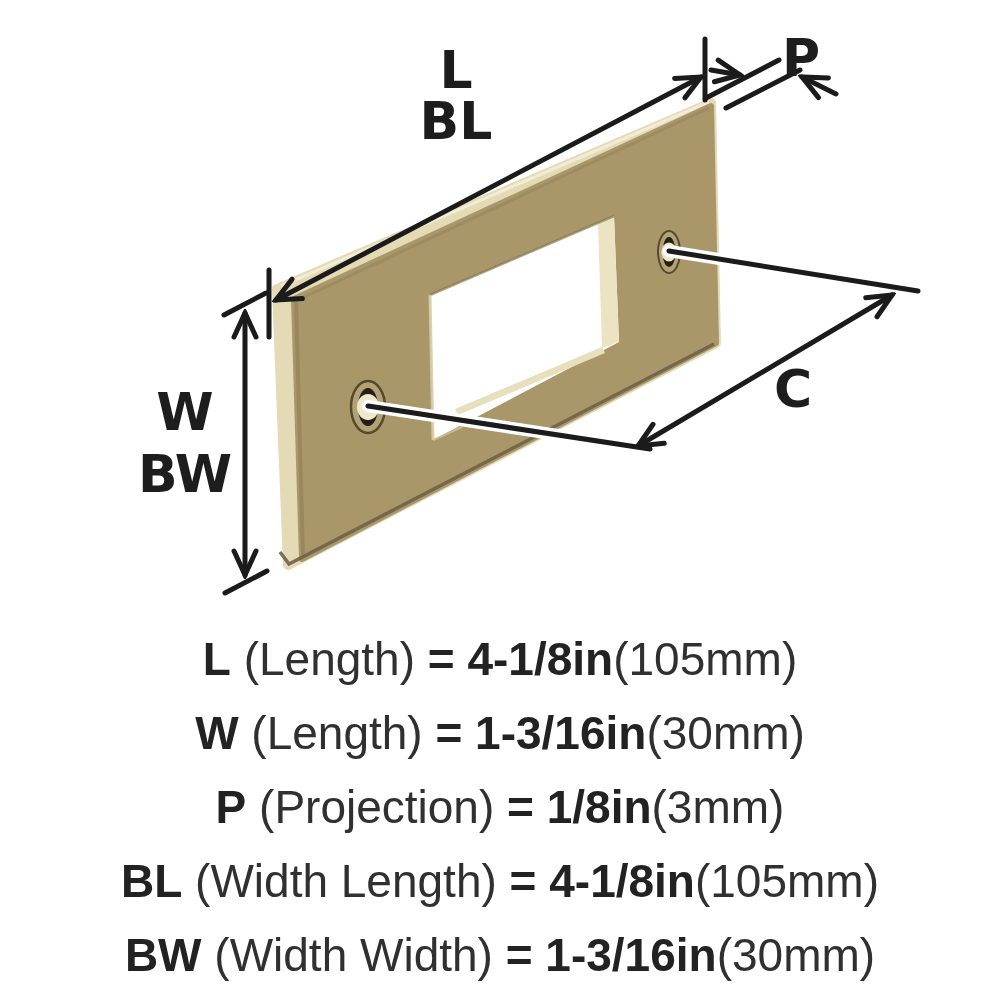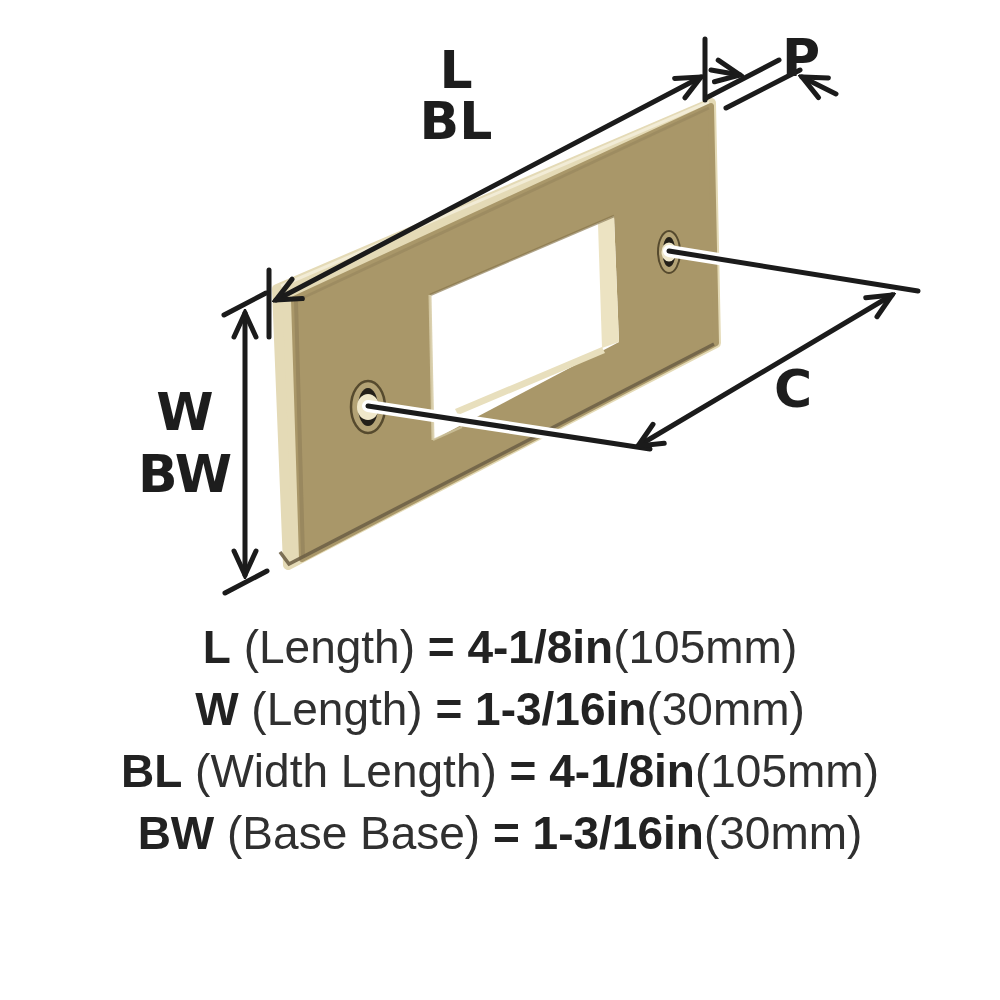--- a/index.html
+++ b/index.html
@@ -7,21 +7,21 @@
     width:1000px;height:1000px;background:#ffffff;position:relative;overflow:hidden;
     font-family:"Liberation Sans",sans-serif;
   }
   #stage{position:absolute;top:0;left:0;width:1000px;height:1000px;}
   svg{display:block;}
   .legend{
     position:absolute;top:616px;left:0;width:1000px;
     text-align:center;color:#2b2b2b;font-size:46px;
     font-family:"Liberation Sans",sans-serif;
   }
-  .legend-line{height:62px;line-height:62px;white-space:pre;}
+  .legend-line{height:62px;line-height:62px;white-space:pre;margin-top:12px;}
   .lb{font-weight:bold;color:#222222;}
   .lr{font-weight:normal;color:#303030;}
 </style>
 </head>
 <body>
 
 <div id="stage">
   <svg width="1000" height="1000" viewBox="0 0 1000 1000">
     <defs>
       <marker id="arr" viewBox="-30 -16 34 32" markerWidth="34" markerHeight="34" markerUnits="userSpaceOnUse" refX="0" refY="0" orient="auto-start-reverse">
@@ -88,16 +88,17 @@
       <text x="801" y="76">P</text>
       <text x="185" y="430">W</text>
       <text x="185" y="492">BW</text>
       <text x="793" y="407">C</text>
     </g>
   </svg>
 
   <div class="legend">
     <div class="legend-line"><span class="lb">L</span><span class="lr"> (Length) </span><span class="lb">= 4-1/8in</span><span class="lr">(105mm)</span></div>
     <div class="legend-line"><span class="lb">W</span><span class="lr"> (Length) </span><span class="lb">= 1-3/16in</span><span class="lr">(30mm)</span></div>
+    <div class="legend-line"><span class="lb">P</span><span class="lr"> (Projection) </span><span class="lb">= 1/8in</span><span class="lr">(3mm)</span></div>
     <div class="legend-line"><span class="lb">BL</span><span class="lr"> (Width Length) </span><span class="lb">= 4-1/8in</span><span class="lr">(105mm)</span></div>
-    <div class="legend-line"><span class="lb">BW</span><span class="lr"> (Base Base) </span><span class="lb">= 1-3/16in</span><span class="lr">(30mm)</span></div>
+    <div class="legend-line"><span class="lb">BW</span><span class="lr"> (Width Width) </span><span class="lb">= 1-3/16in</span><span class="lr">(30mm)</span></div>
   </div>
 </div>
 
 </body></html>

